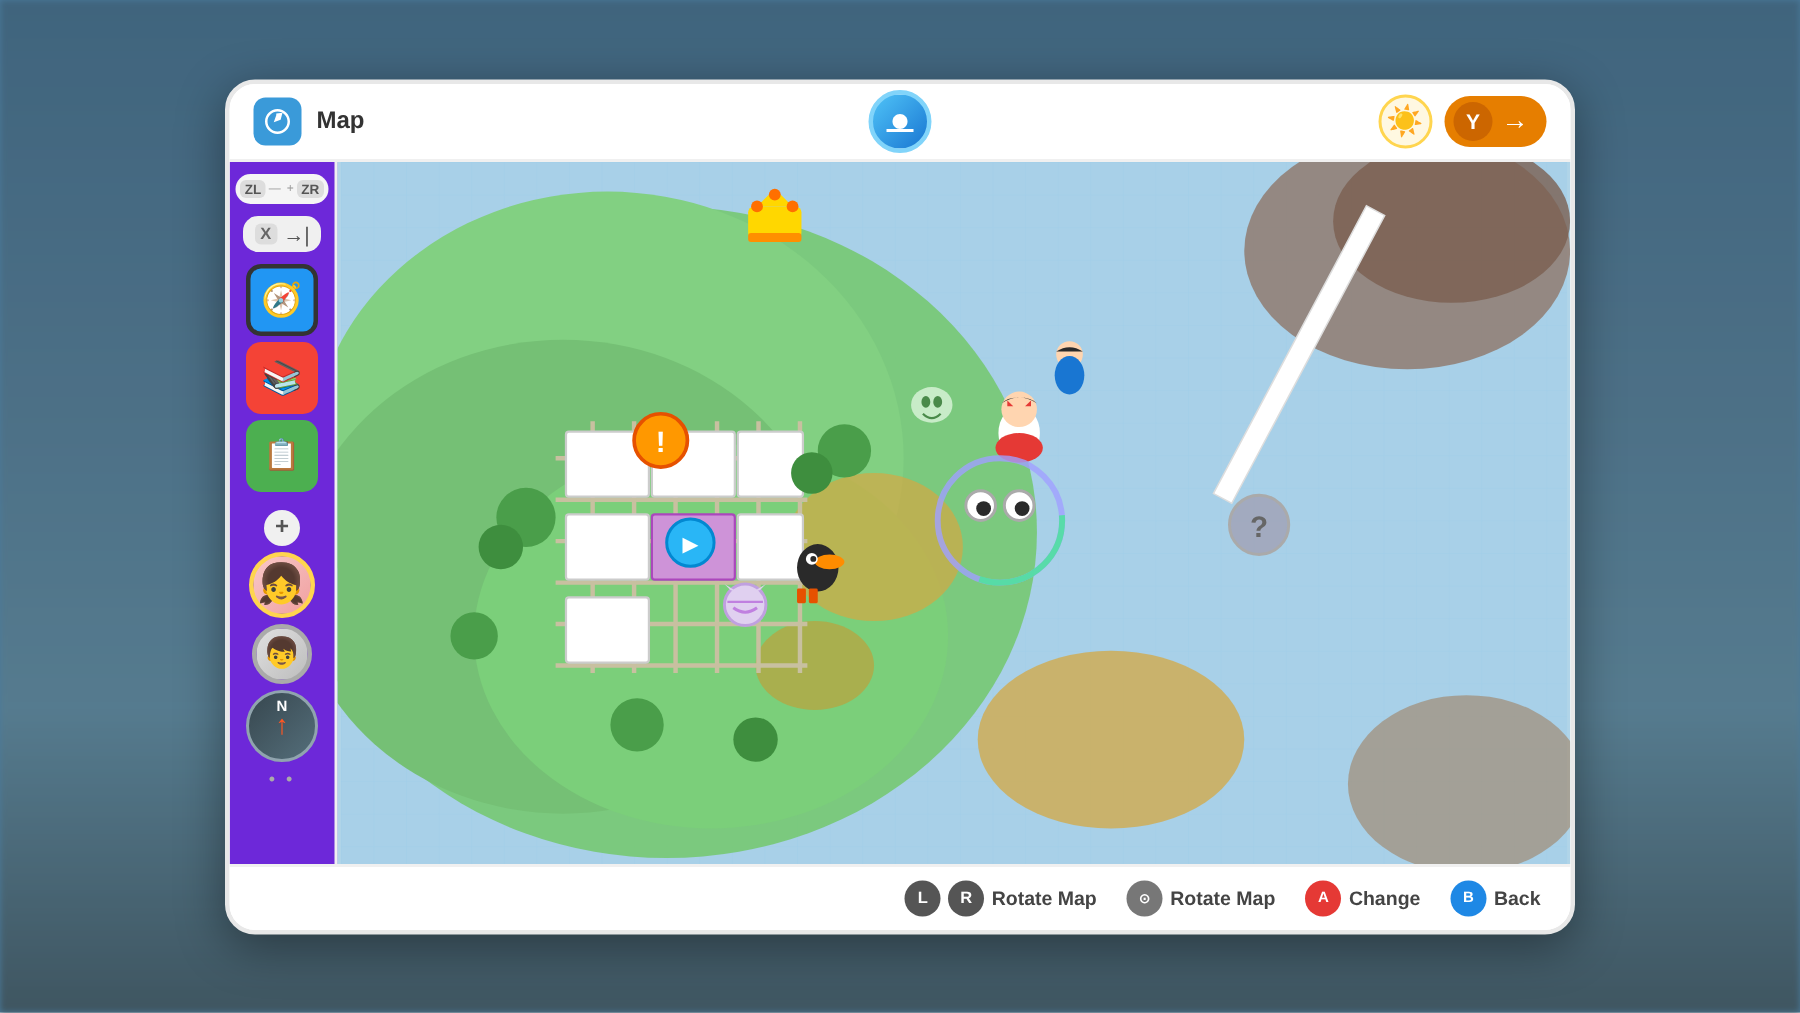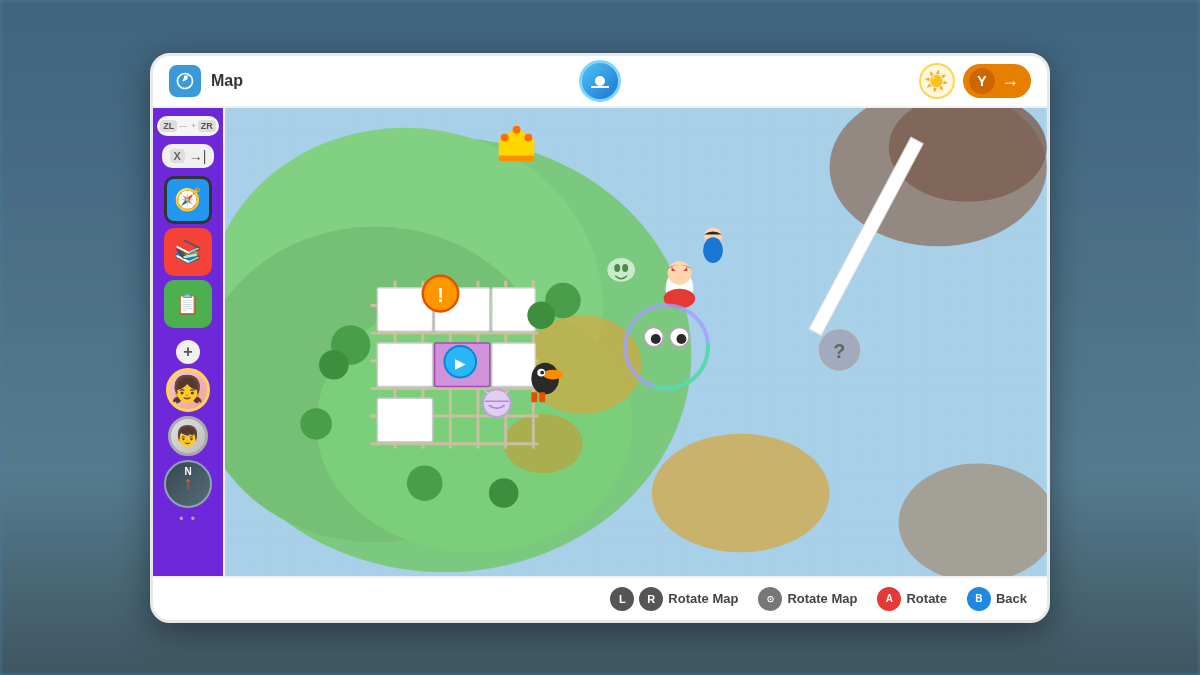--- a/index.html
+++ b/index.html
@@ -587,21 +587,21 @@
       <span class="ctrl-btn btn-l">L</span>
       <span class="ctrl-btn btn-r">R</span>
       <span>Rotate Map</span>
     </div>
     <div class="footer-control">
       <span class="ctrl-btn btn-rotate" style="font-size:9px;background:#777;">⊙</span>
       <span>Rotate Map</span>
     </div>
     <div class="footer-control">
       <span class="ctrl-btn btn-a">A</span>
-      <span>Rotate</span>
+      <span>Change</span>
     </div>
     <div class="footer-control">
       <span class="ctrl-btn btn-b">B</span>
       <span>Back</span>
     </div>
   </div>
 
 </div>
 
 </body></html>

